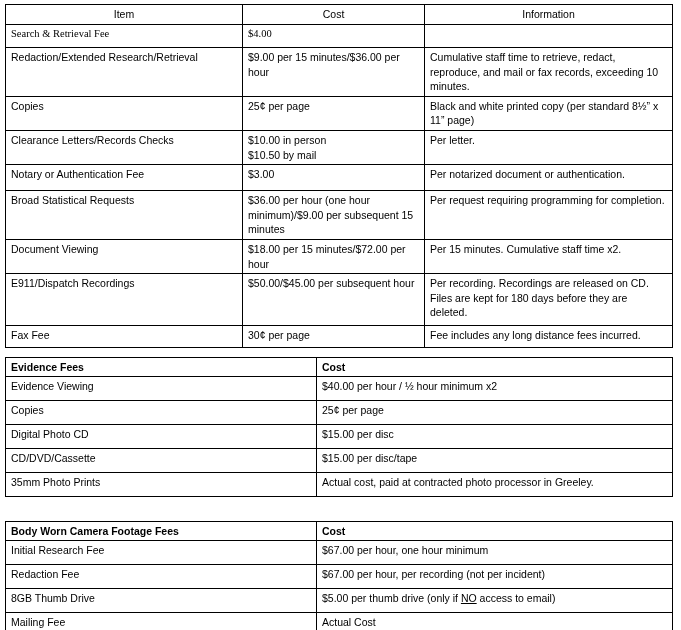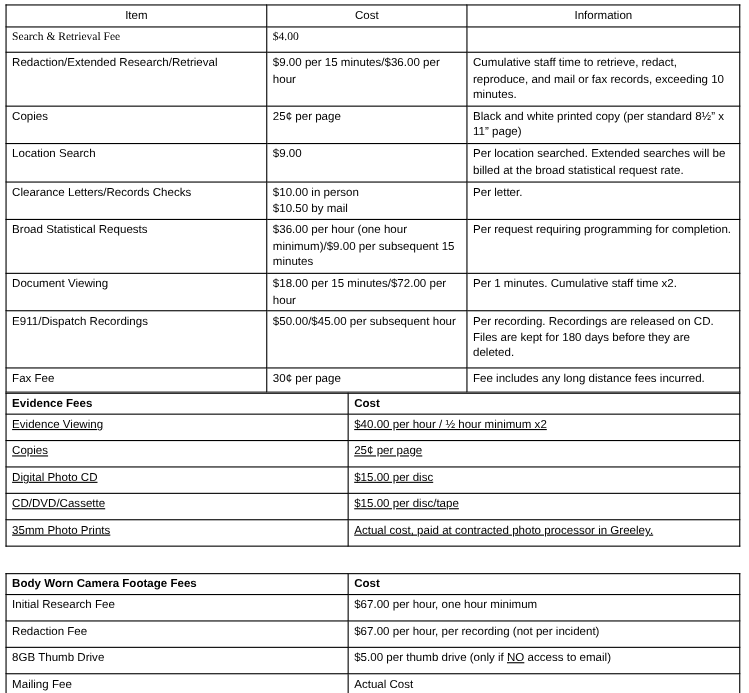--- a/index.html
+++ b/index.html
@@ -75,21 +75,21 @@
   }
   #table-evidence .col-name { width: 311px; }
   #table-evidence .col-cost { width: 356px; }
   #table-evidence th {
     font-weight: bold;
     height: 16px;
     vertical-align: middle;
     padding-top: 1px;
     padding-bottom: 1px;
   }
-  #table-evidence tbody td { height: 19px; text-decoration: underline; }
+  #table-evidence tbody td { height: 19px; }
 
   
   #table-bwc {
     left: 5px;
     top: 521px;
     width: 667px;
   }
   #table-bwc .col-name { width: 311px; }
   #table-bwc .col-cost { width: 356px; }
   #table-bwc th {
@@ -129,40 +129,40 @@
       <tr class="r1">
         <td>Redaction/Extended Research/Retrieval</td>
         <td>$9.00 per 15 minutes/$36.00 per hour</td>
         <td>Cumulative staff time to retrieve, redact, reproduce, and mail or fax records, exceeding 10 minutes.</td>
       </tr>
       <tr class="r2">
         <td>Copies</td>
         <td>25¢ per page</td>
         <td>Black and white printed copy (per standard 8½” x 11” page)</td>
       </tr>
-      <tr class="r3">
-        <td>Location Search</td>
-        <td>$9.00</td>
-        <td>Per location searched.  Extended searches will be billed at the broad statistical request rate.</td>
-      </tr>
       <tr class="r4">
         <td>Clearance Letters/Records Checks</td>
         <td style="white-space:pre-line;">$10.00 in person
 $10.50 by mail</td>
         <td>Per letter.</td>
       </tr>
+      <tr class="r5">
+        <td>Notary or Authentication Fee</td>
+        <td>$3.00</td>
+        <td>Per notarized document or authentication.</td>
+      </tr>
       <tr class="r6">
         <td>Broad Statistical Requests</td>
         <td>$36.00 per hour (one hour minimum)/$9.00 per subsequent 15 minutes</td>
         <td>Per request requiring programming for completion.</td>
       </tr>
       <tr class="r7">
         <td>Document Viewing</td>
         <td>$18.00 per 15 minutes/$72.00 per hour</td>
-        <td>Per 1 minutes.  Cumulative staff time x2.</td>
+        <td>Per 15 minutes.  Cumulative staff time x2.</td>
       </tr>
       <tr class="r8">
         <td>E911/Dispatch Recordings</td>
         <td>$50.00/$45.00 per subsequent hour</td>
         <td>Per recording.  Recordings are released on CD. Files are kept for 180 days before they are deleted.</td>
       </tr>
       <tr class="r9">
         <td>Fax Fee</td>
         <td>30¢ per page</td>
         <td>Fee includes any long distance fees incurred.</td>

